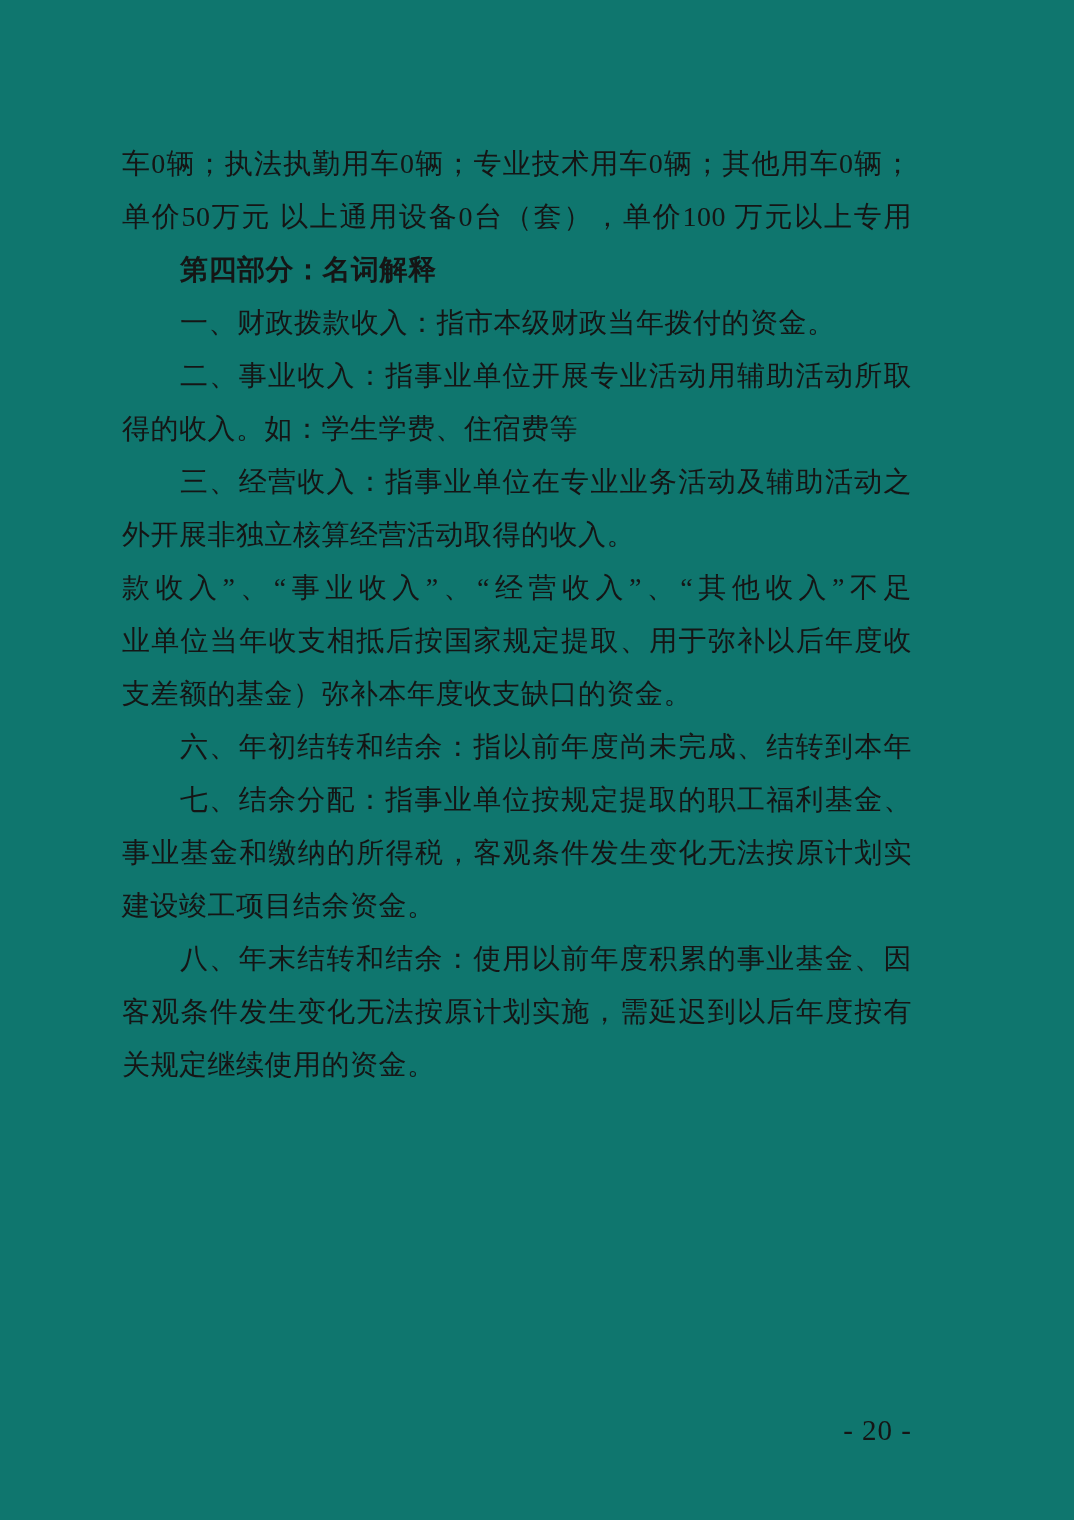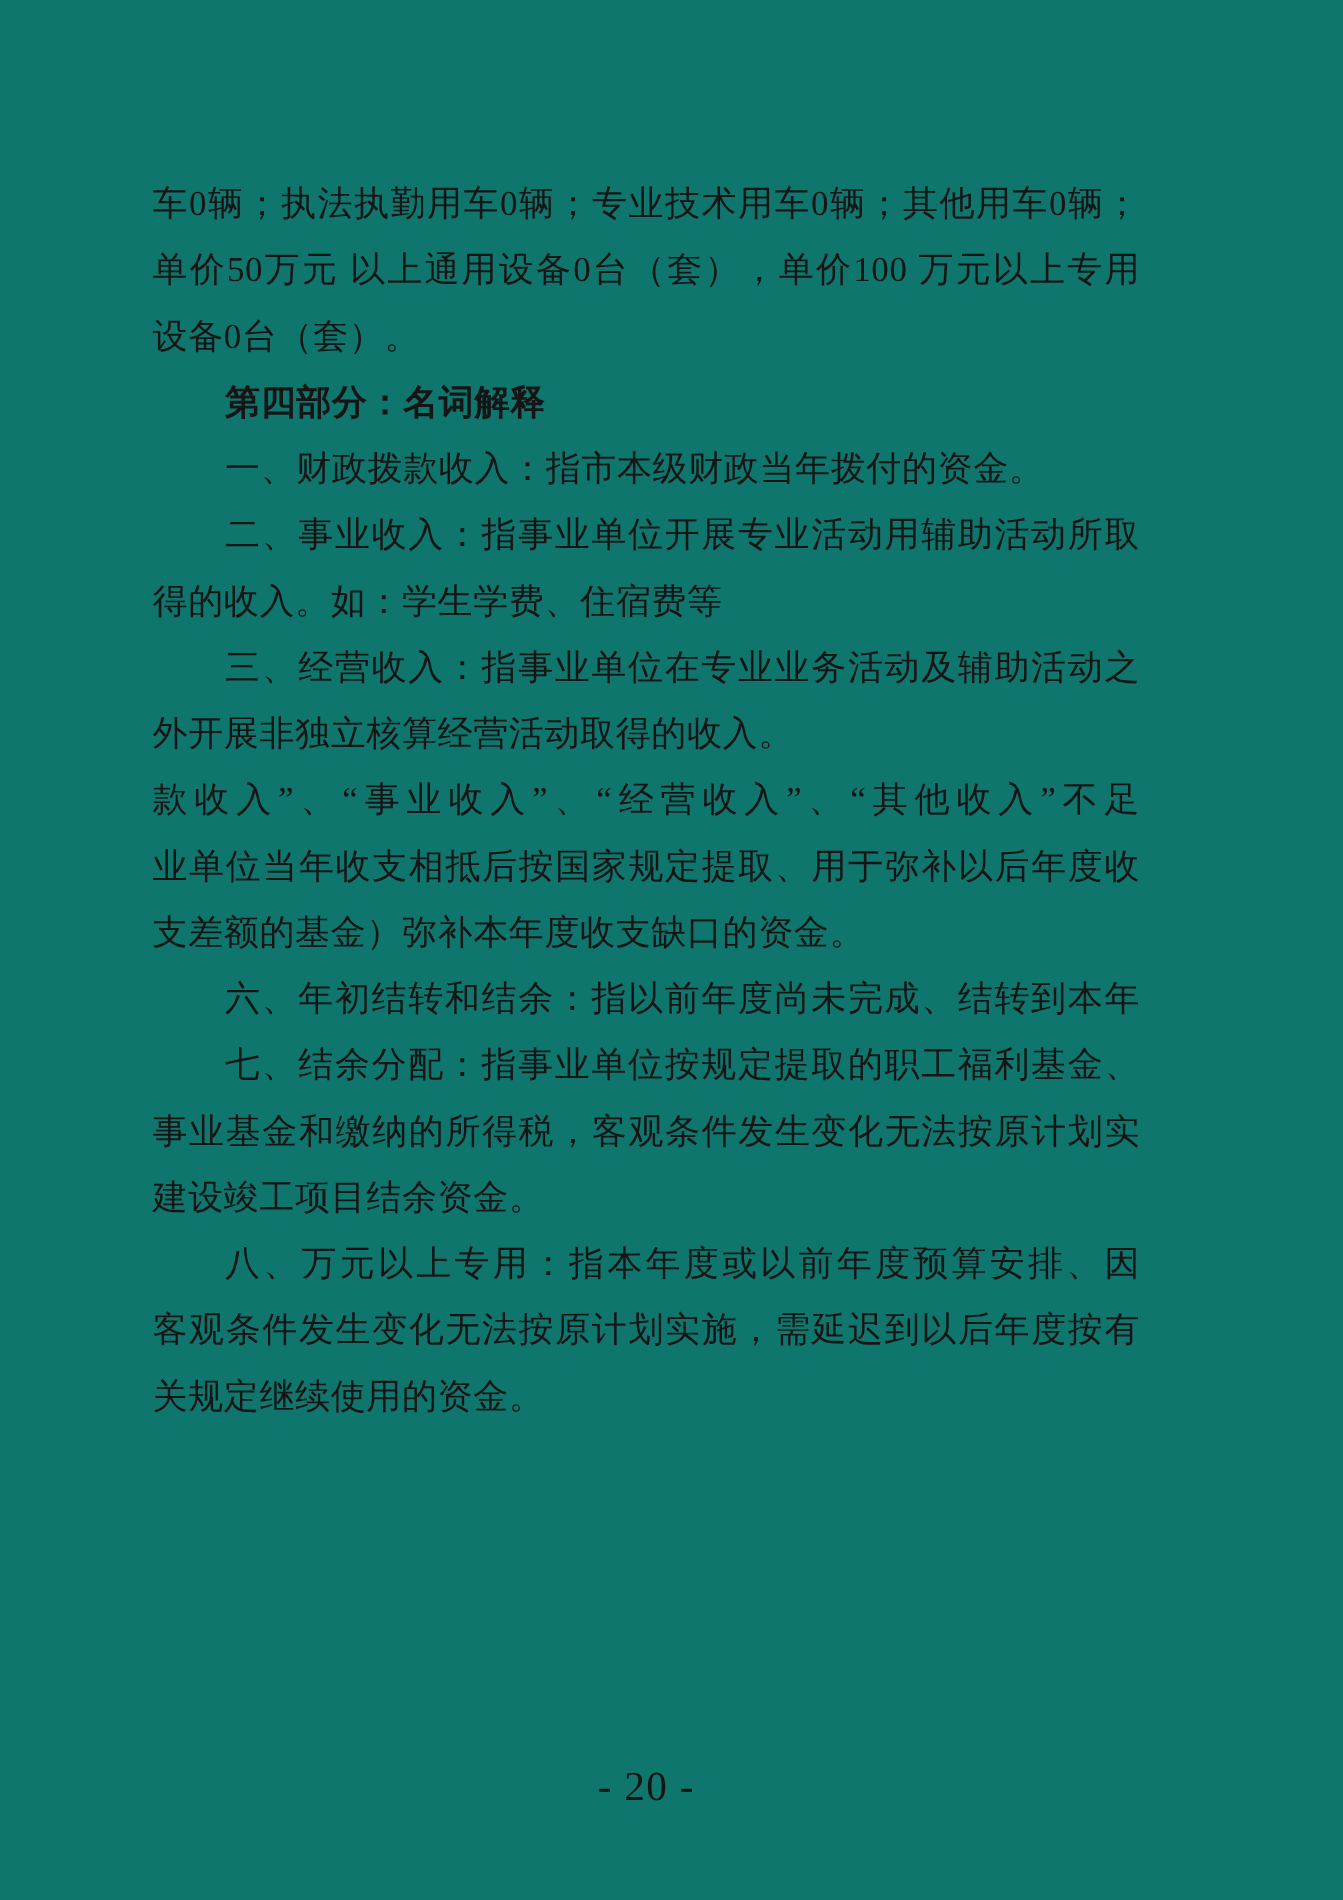--- a/index.html
+++ b/index.html
@@ -42,34 +42,33 @@
   .line.heading {
     font-weight: bold;
   }
   .pagenum {
     position: absolute;
     left: 122px;
     width: 790px;
     top: 1404px;
     height: 53px;
     line-height: 53px;
-    font-size: 33px;
-    text-align: center;
+    font-size: 29px;
+    text-align: right;
     letter-spacing: 1px;
   }
 </style>
 </head>
 <body>
 
 <div class="page">
   <div class="content">
 
     <div class="line just">车0辆；执法执勤用车0辆；专业技术用车0辆；其他用车0辆；</div>
     <div class="line just">单价50万元 以上通用设备0台（套），单价100 万元以上专用</div>
-    <div class="line">设备0台（套）。</div>
 
     <div class="line indent heading">第四部分：名词解释</div>
 
     <div class="line indent">一、财政拨款收入：指市本级财政当年拨付的资金。</div>
 
     <div class="line indent just">二、事业收入：指事业单位开展专业活动用辅助活动所取</div>
     <div class="line">得的收入。如：学生学费、住宿费等</div>
 
     <div class="line indent just">三、经营收入：指事业单位在专业业务活动及辅助活动之</div>
     <div class="line">外开展非独立核算经营活动取得的收入。</div>
@@ -78,20 +77,20 @@
     <div class="line just">款收入”、“事业收入”、“经营收入”、“其他收入”不足</div>
     <div class="line just">业单位当年收支相抵后按国家规定提取、用于弥补以后年度收</div>
     <div class="line">支差额的基金）弥补本年度收支缺口的资金。</div>
 
     <div class="line indent just">六、年初结转和结余：指以前年度尚未完成、结转到本年</div>
 
     <div class="line indent just">七、结余分配：指事业单位按规定提取的职工福利基金、</div>
     <div class="line just">事业基金和缴纳的所得税，客观条件发生变化无法按原计划实施</div>
     <div class="line">建设竣工项目结余资金。</div>
 
-    <div class="line indent just">八、万元以上专用：指本年度或以前年度预算安排、因</div>
+    <div class="line indent just">八、年末结转和结余：使用以前年度积累的事业基金、因</div>
     <div class="line just">客观条件发生变化无法按原计划实施，需延迟到以后年度按有</div>
     <div class="line">关规定继续使用的资金。</div>
 
   </div>
 
   <div class="pagenum">- 20 -</div>
 </div>
 
 </body></html>

